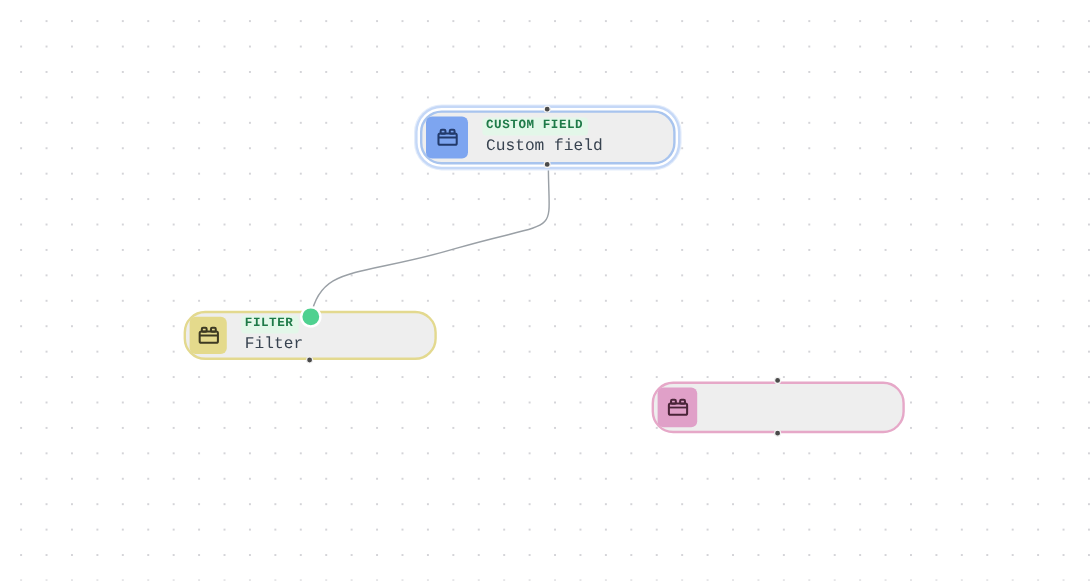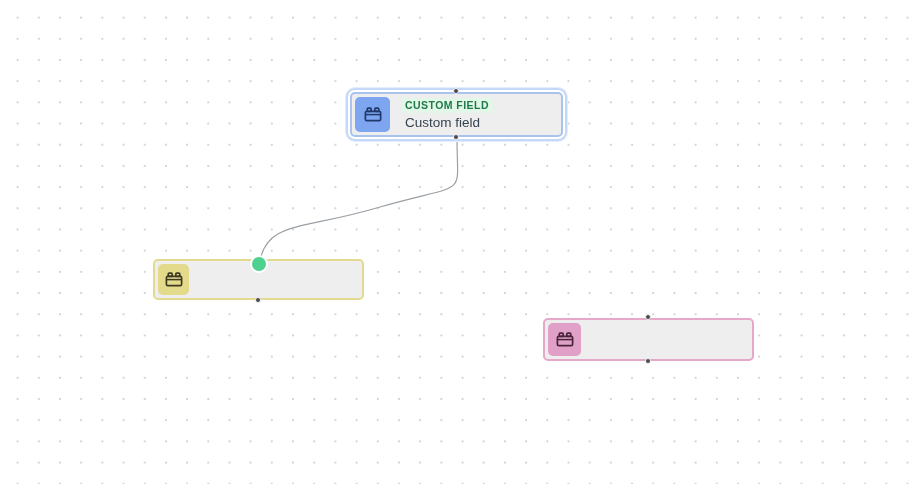--- a/index.html
+++ b/index.html
@@ -33,24 +33,25 @@
     z-index: 1;
   }
 
   
   .node {
     position: absolute;
     box-sizing: border-box;
     display: flex;
     align-items: stretch;
     background: #eeeeee;
-    border-radius: 5px;
+    border-radius: 18px;
     border-style: solid;
     border-width: 2px;
     z-index: 3;
+    font-family: Liberation Mono, monospace;
   }
   .node.selected {
     box-shadow:
       0 0 0 2px #ffffff,
       0 0 0 4px #c5d8f7,
       0 0 0 5px #e4edfb;
   }
 
   .icon-box {
     flex: 0 0 auto;
@@ -142,20 +143,24 @@
       </div>
       <div class="node" style="left: 153px; top: 259px; width: 211px; height: 41px; border-color: rgb(227, 217, 143); background: rgb(238, 238, 238);">
         <div class="icon-box" style="background: rgb(228, 218, 140); width: 31px; height: 31px;">
           <svg width="20" height="20" viewBox="0 0 20 20">
             <rect x="4.2" y="3.2" width="4" height="3.2" rx="1" fill="none" stroke="#3d3a22" stroke-width="1.7"></rect>
             <rect x="11.8" y="3.2" width="4" height="3.2" rx="1" fill="none" stroke="#3d3a22" stroke-width="1.7"></rect>
             <rect x="2.4" y="6.3" width="15.2" height="9.4" rx="1.4" fill="none" stroke="#3d3a22" stroke-width="1.7"></rect>
             <line x1="2.4" y1="9.6" x2="17.6" y2="9.6" stroke="#3d3a22" stroke-width="1.5"></line>
           </svg>
         </div>
+        <div class="node-text">
+          <span class="badge" style="background: rgb(227, 247, 233); color: rgb(30, 122, 72);">FILTER</span>
+          <div class="title" style="color: rgb(56, 67, 80);">Filter</div>
+        </div>
       </div>
       <div class="node" style="left: 543px; top: 318px; width: 211px; height: 43px; border-color: rgb(230, 168, 200); background: rgb(238, 238, 238);">
         <div class="icon-box" style="background: rgb(224, 160, 200); width: 33px; height: 33px;">
           <svg width="20" height="20" viewBox="0 0 20 20">
             <rect x="4.2" y="3.2" width="4" height="3.2" rx="1" fill="none" stroke="#4a2438" stroke-width="1.7"></rect>
             <rect x="11.8" y="3.2" width="4" height="3.2" rx="1" fill="none" stroke="#4a2438" stroke-width="1.7"></rect>
             <rect x="2.4" y="6.3" width="15.2" height="9.4" rx="1.4" fill="none" stroke="#4a2438" stroke-width="1.7"></rect>
             <line x1="2.4" y1="9.6" x2="17.6" y2="9.6" stroke="#4a2438" stroke-width="1.5"></line>
           </svg>
         </div>

